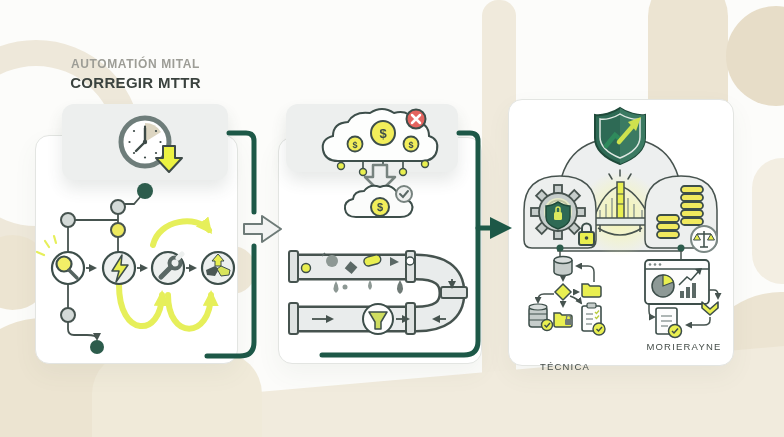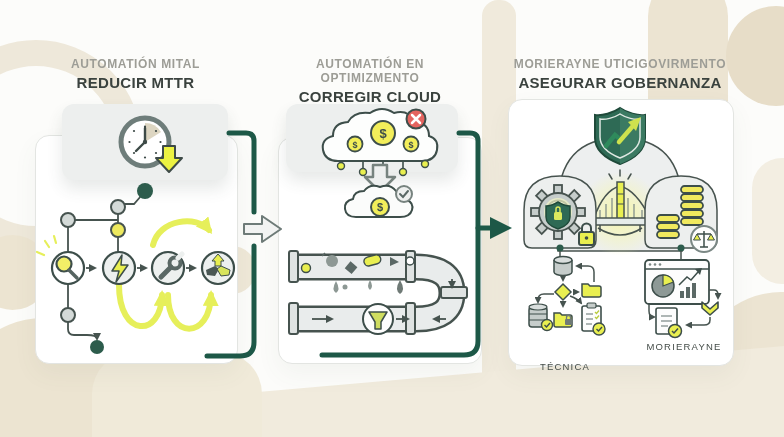--- a/index.html
+++ b/index.html
@@ -30,29 +30,21 @@
   <div class="bgshape" style="left:648px;top:-24px;width:80px;height:184px;border-radius:40px;background:#ece4d2;"></div>
   <div class="bgshape" style="left:726px;top:6px;width:100px;height:100px;border-radius:50%;background:#e7ddc8;"></div>
   <div class="bgshape" style="left:752px;top:158px;width:70px;height:126px;border-radius:30px;background:#f3eee2;"></div>
   <div class="bgshape" style="left:696px;top:292px;width:170px;height:170px;border-radius:50%;background:#ece4d2;"></div>
   <div class="bgshape" style="left:258px;top:392px;width:640px;height:130px;background:#f1ebdd;transform:rotate(-5deg);transform-origin:left top;"></div>
   <div class="bgshape" style="left:-45px;top:318px;width:175px;height:175px;border-radius:50%;background:#ece4d1;"></div>
   <div class="bgshape" style="left:92px;top:352px;width:170px;height:130px;border-radius:42px;background:#f0ead9;"></div>
 
   <div class="hdr" style="left:35px;top:57px;width:201px;">
     <div class="kicker">AUTOMATIÓN MITAL</div>
-    <div class="ptitle">REDUCIR MTTR</div>
-  </div>
-  <div class="hdr" style="left:270px;top:57px;width:200px;">
-    <div class="kicker">AUTOMATIÓN EN OPTIMIZMENTO</div>
-    <div class="ptitle">CORREGIR CLOUD WASTE</div>
-  </div>
-  <div class="hdr" style="left:508px;top:57px;width:224px;">
-    <div class="kicker">MORIERAYNE UTICIGOVIRMENTO</div>
-    <div class="ptitle">ASEGURAR GOBERNANZA</div>
+    <div class="ptitle">CORREGIR MTTR</div>
   </div>
 
   <div class="panel" style="left:35px;top:135px;width:201px;height:227px;"></div>
   <div class="panel" style="left:278px;top:137px;width:202px;height:225px;"></div>
   <div class="panel" style="left:508px;top:99px;width:224px;height:265px;"></div>
 
   <div class="card" style="left:62px;top:104px;width:166px;height:76px;"></div>
   <div class="card" style="left:286px;top:104px;width:172px;height:68px;"></div>
 
   <svg class="ill" style="left:62px;top:104px;" width="166" height="80" viewBox="0 0 166 80">

